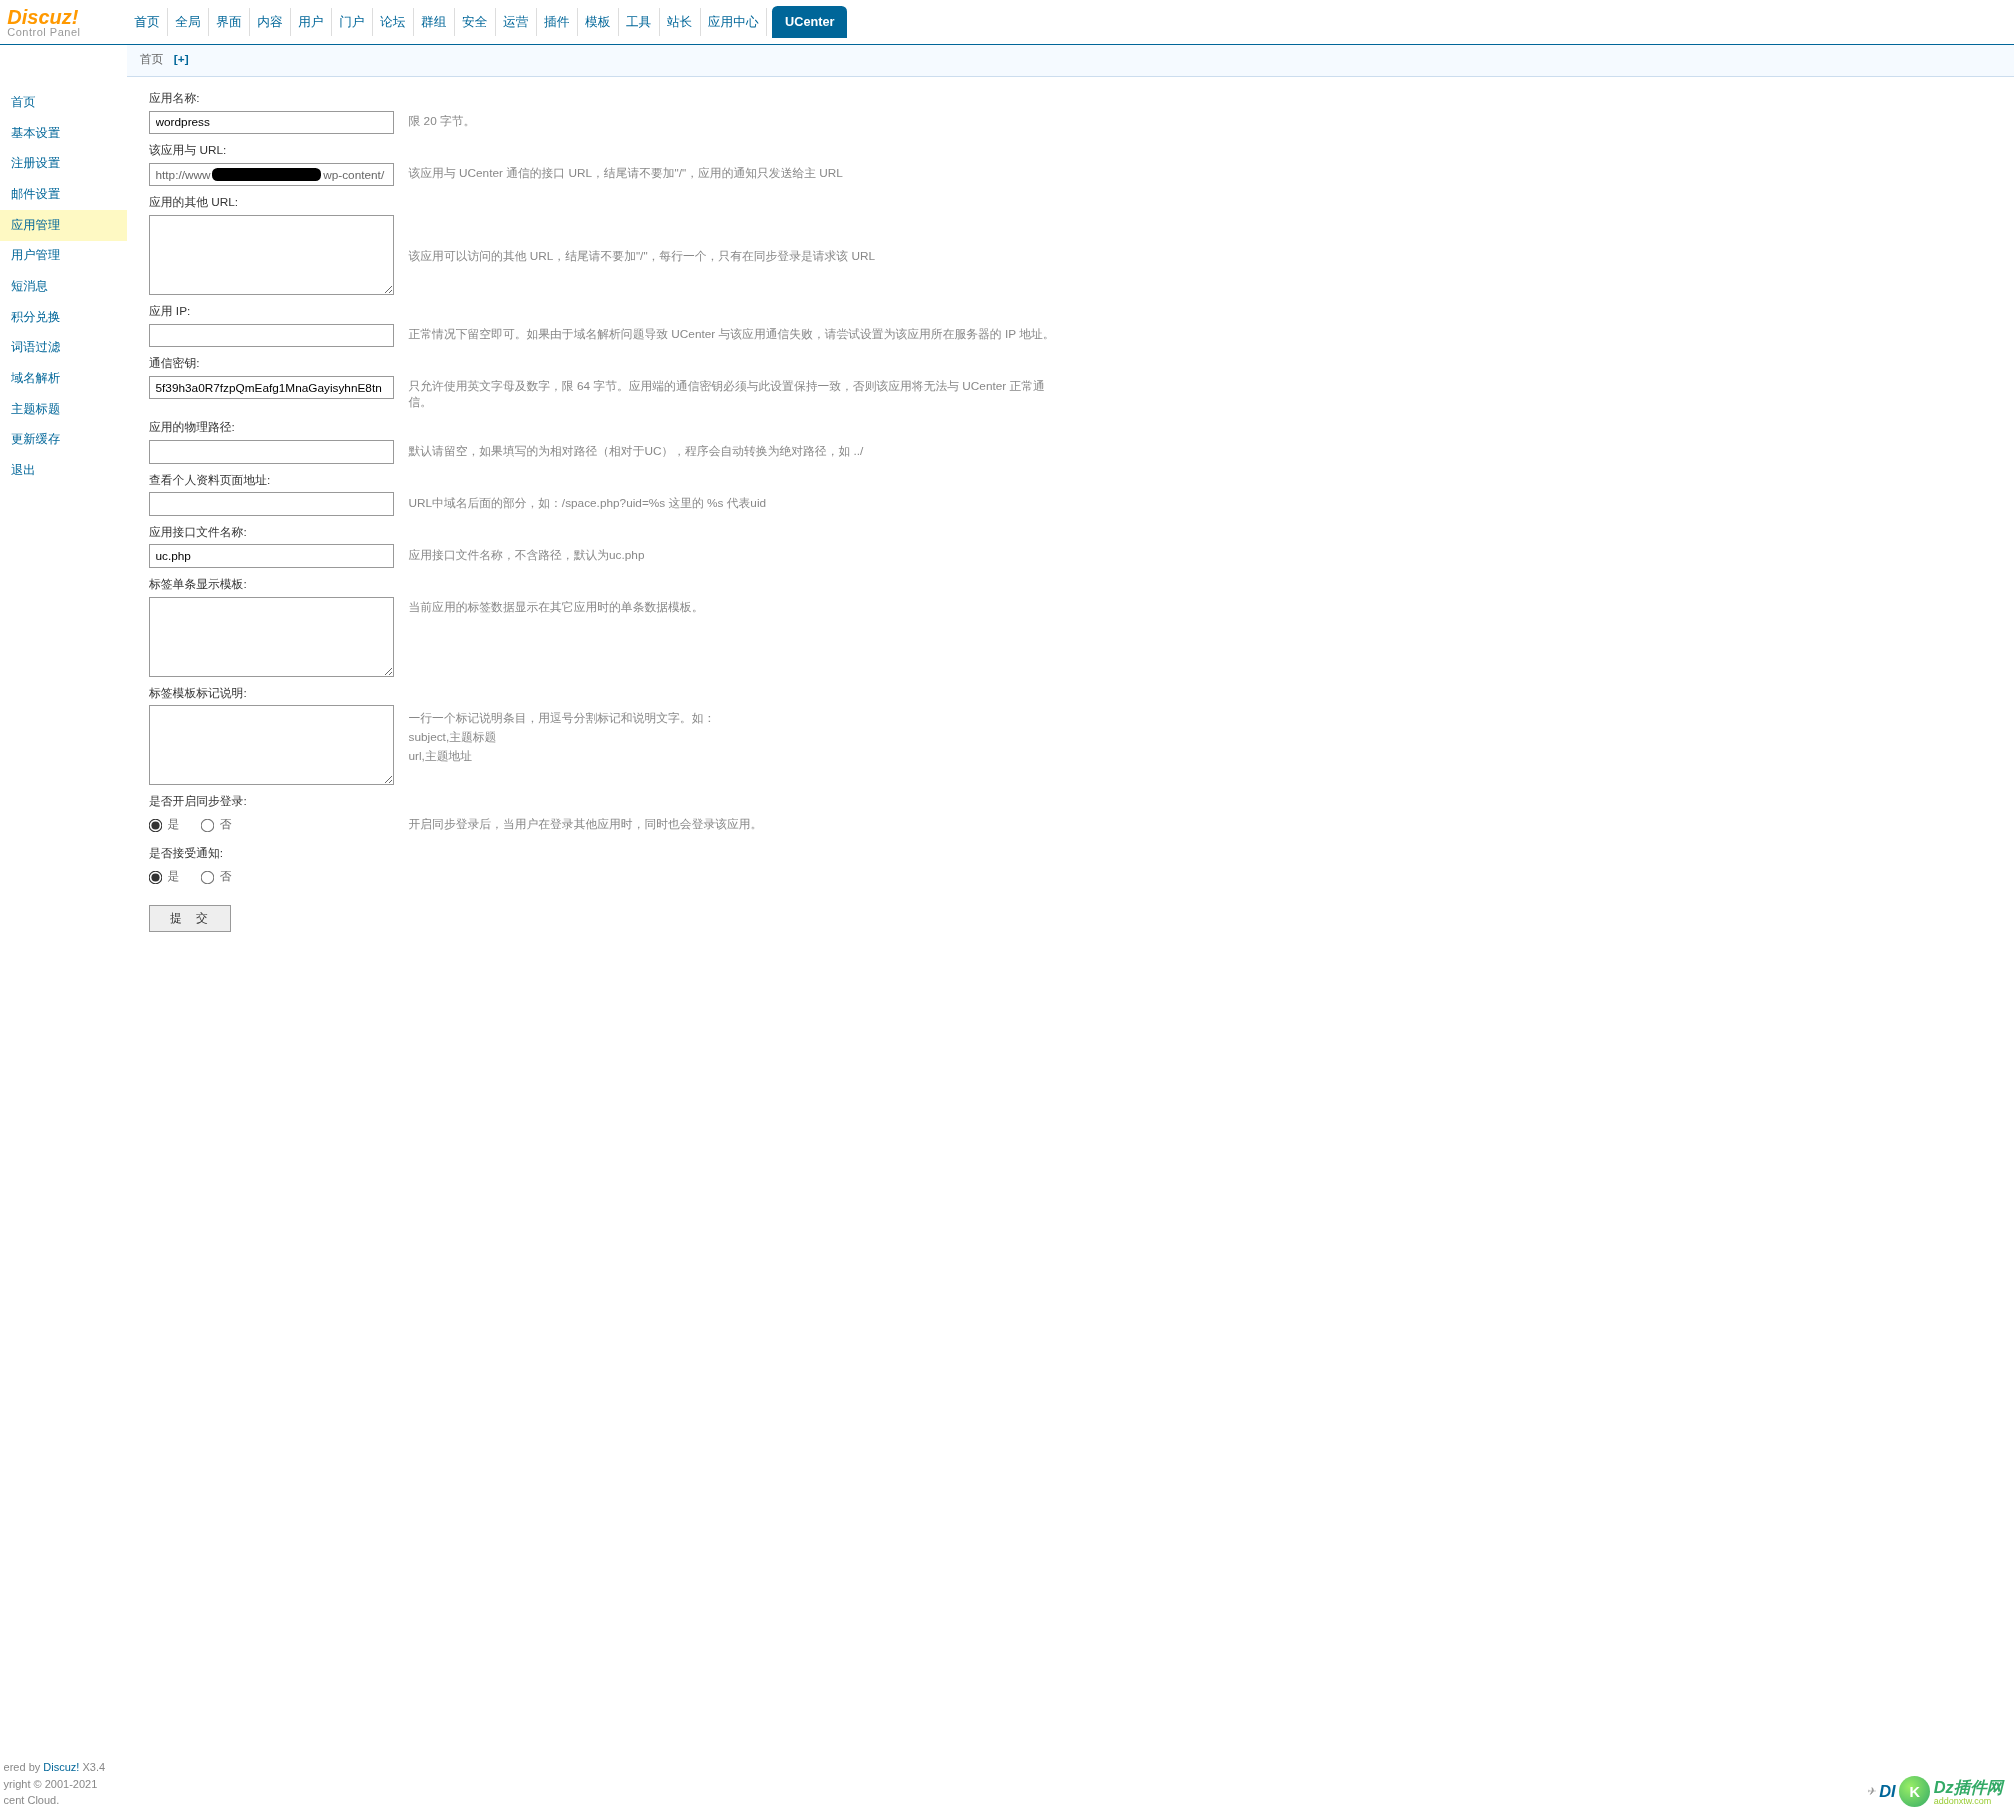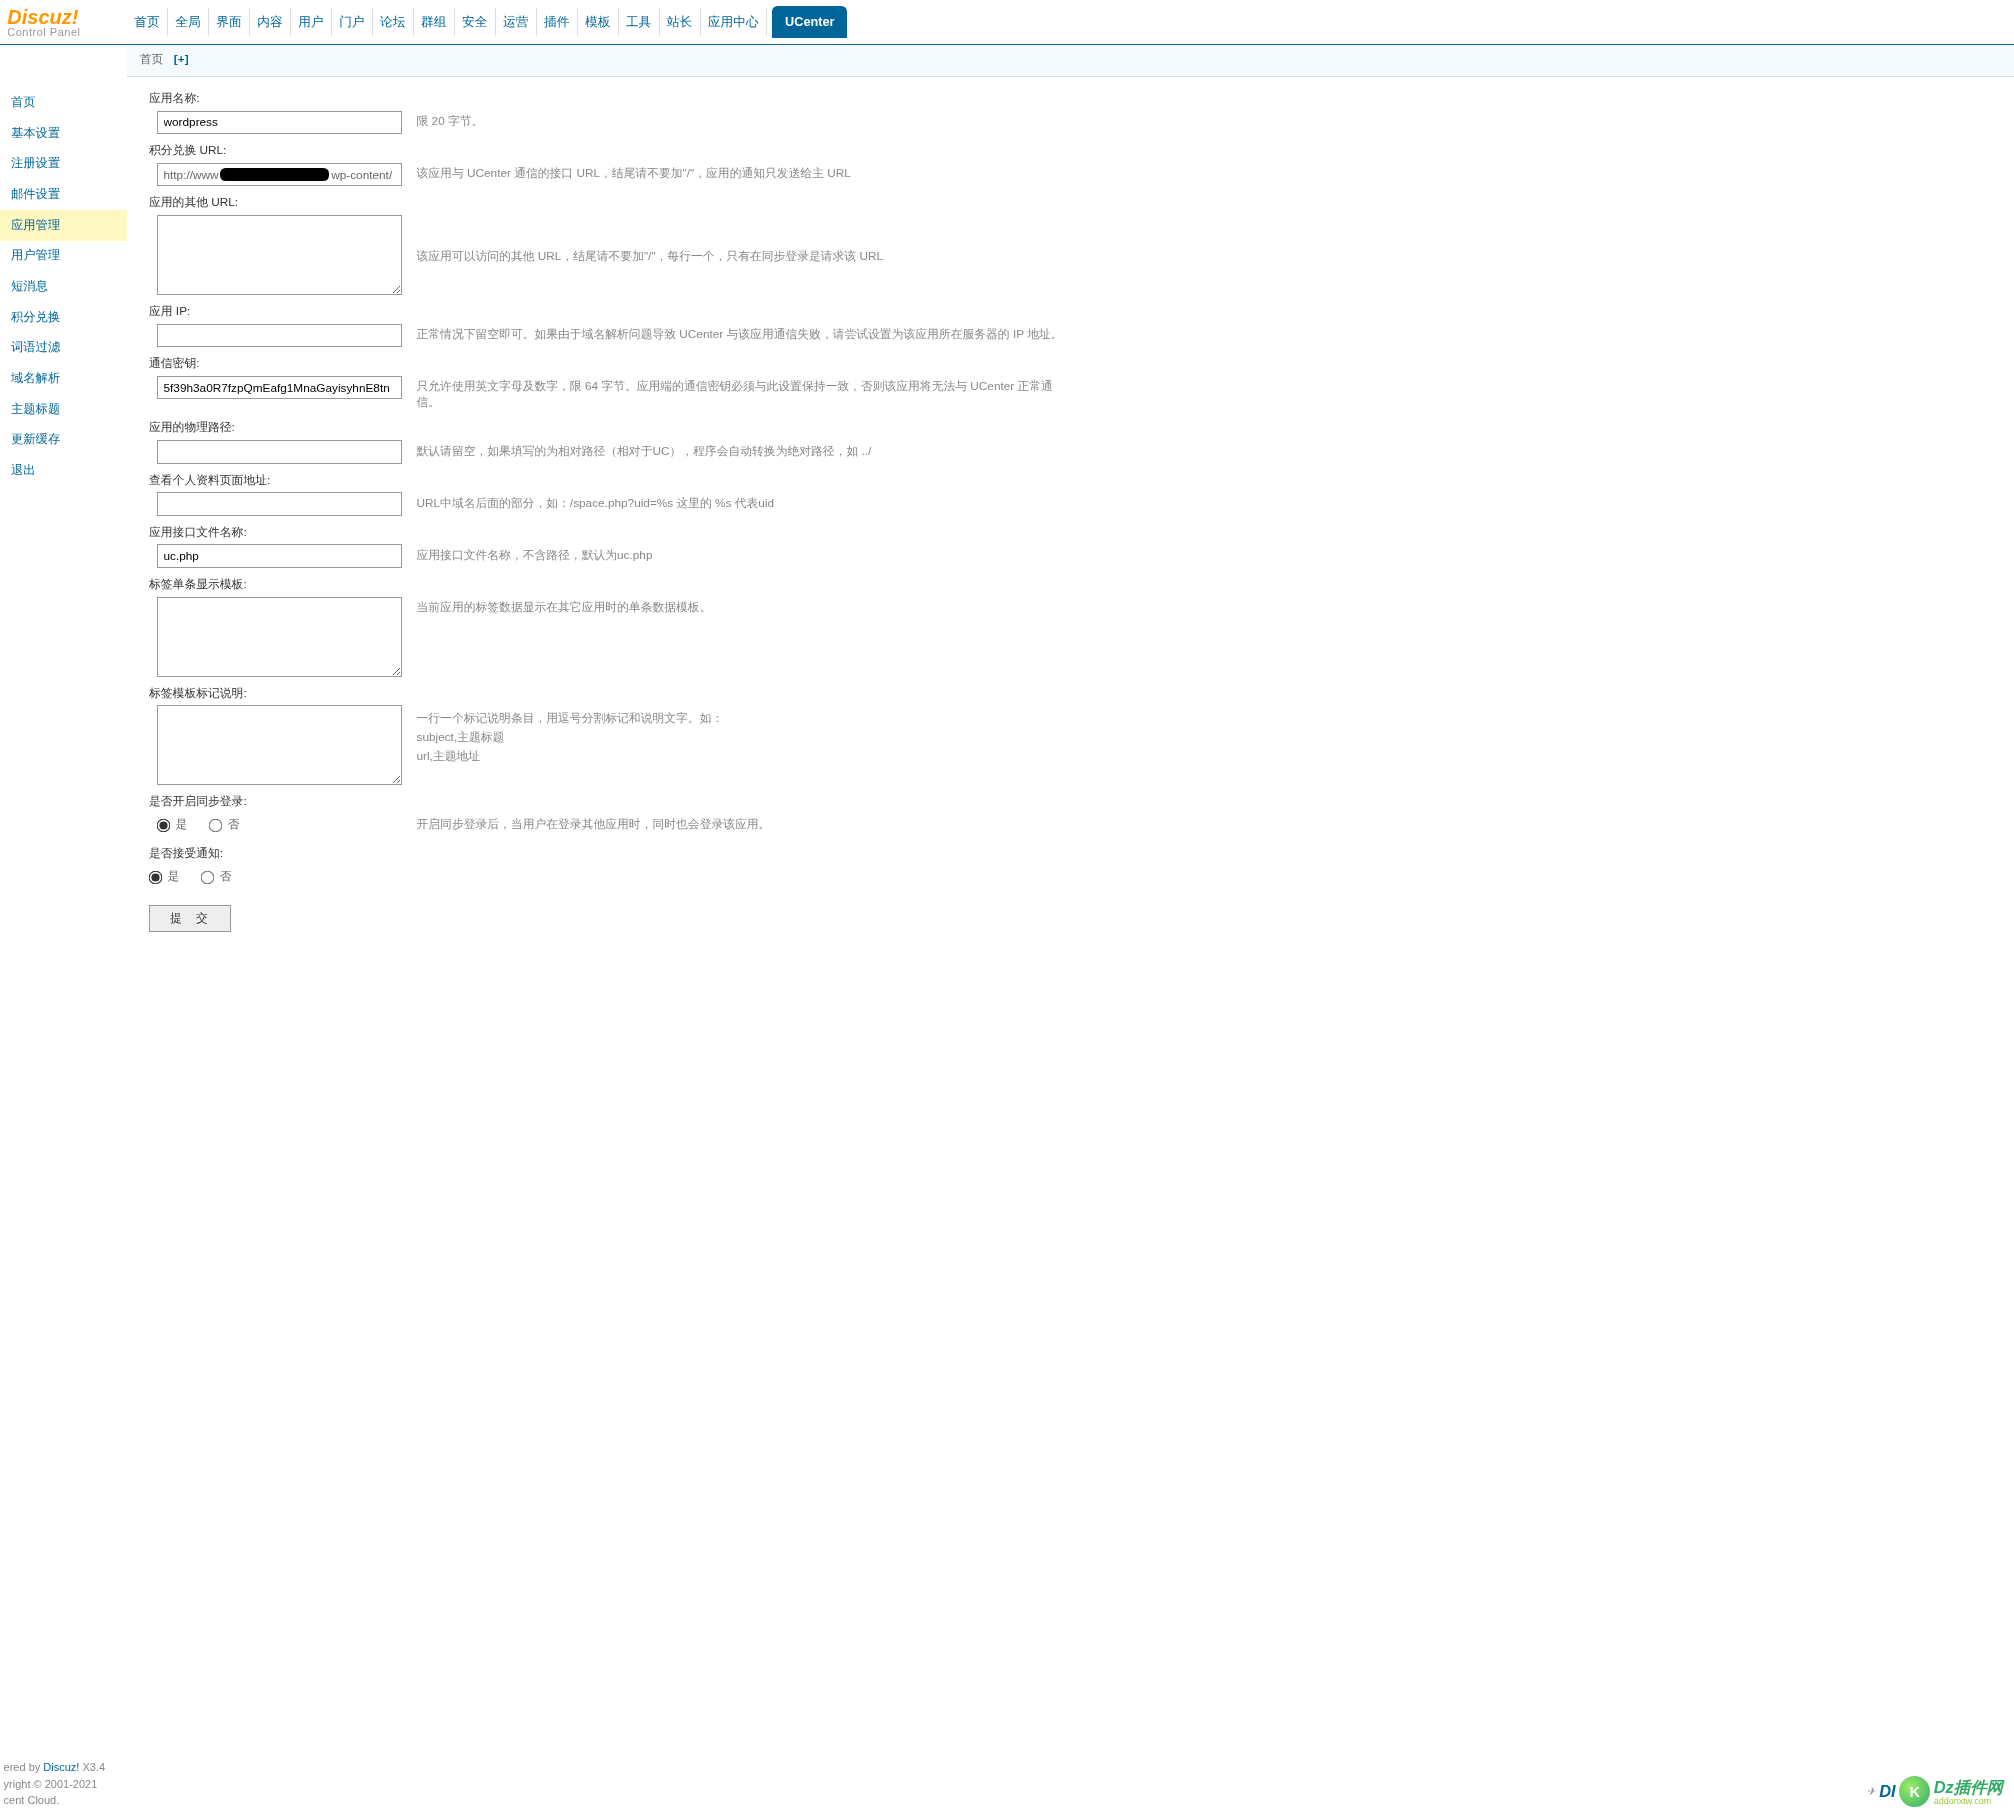--- a/index.html
+++ b/index.html
@@ -19,21 +19,21 @@
     .layout { display: flex; }
     .sidebar { width: 127px; padding-top: 11px; }
     .sidebar .sitem { display: block; padding: 5.5px 11px; color: #069; text-decoration: none; font-size: 12.3px; line-height: 1.6; }
     .sidebar .sitem.active { background: #fef9c3; color: #069; }
     .main { flex: 1; padding: 14.5px 22px 55px; }
     .frow { margin-bottom: 9px; }
     .flabel { color: #333; font-size: 11.8px; margin-bottom: 3.6px; }
     .finput, .ftextarea { border: 0.9px solid #999; background: #fff; font-size: 11.8px; padding: 3.6px 5.5px; font-family: inherit; }
     .finput { width: 245px; height: 23.6px; }
     .ftextarea { width: 245px; height: 80px; resize: both; vertical-align: top; }
-    .fline { display: flex; align-items: flex-start; gap: 14.5px; margin-left: 8px; }
+    .fline { display: flex; align-items: flex-start; gap: 14.5px; }
     .fhelp { color: #888; font-size: 11.8px; flex: 1; padding-top: 3.6px; max-width: 655px; }
     .fhelp.multiline { line-height: 1.6; }
     .radio-group { display: flex; gap: 22px; align-items: center; padding: 3.6px 0; }
     .radio-group label { display: inline-flex; align-items: center; gap: 5.5px; color: #666; cursor: pointer; }
     .radio-group input { cursor: pointer; accent-color: #333; transform: scale(1.05); }
     .submit-row { margin-top: 16.4px; }
     .submit-btn { background: #eee; border: 0.9px solid #999; padding: 4.5px 16.4px; font-size: 11.8px; letter-spacing: 5.5px; color: #333; cursor: pointer; text-indent: 3.6px; }
     .footer { position: fixed; bottom: 7.3px; left: 0; font-size: 11px; color: #888; line-height: 1.5; padding-left: 3.6px; }
     .footer a { color: #069; text-decoration: none; }
     .footer-right { position: fixed; bottom: 9px; right: 11px; }
@@ -97,21 +97,21 @@
 
     <div class="frow">
       <div class="flabel">应用名称:</div>
       <div class="fline">
         <input class="finput" value="wordpress" style="">
         <div class="fhelp">限 20 字节。</div>
       </div>
     </div>
 
     <div class="frow">
-      <div class="flabel">积分兑换 URL:</div>
+      <div class="flabel">该应用与 URL:</div>
       <div class="fline">
         <div class="finput" style="display:flex;align-items:center;overflow:hidden;white-space:nowrap">
           <span>http://www</span>
           <span class="redact"></span>
           <span>wp-content/</span>
         </div>
         <div class="fhelp">该应用与 UCenter 通信的接口 URL，结尾请不要加"/"，应用的通知只发送给主 URL</div>
       </div>
     </div>
 

